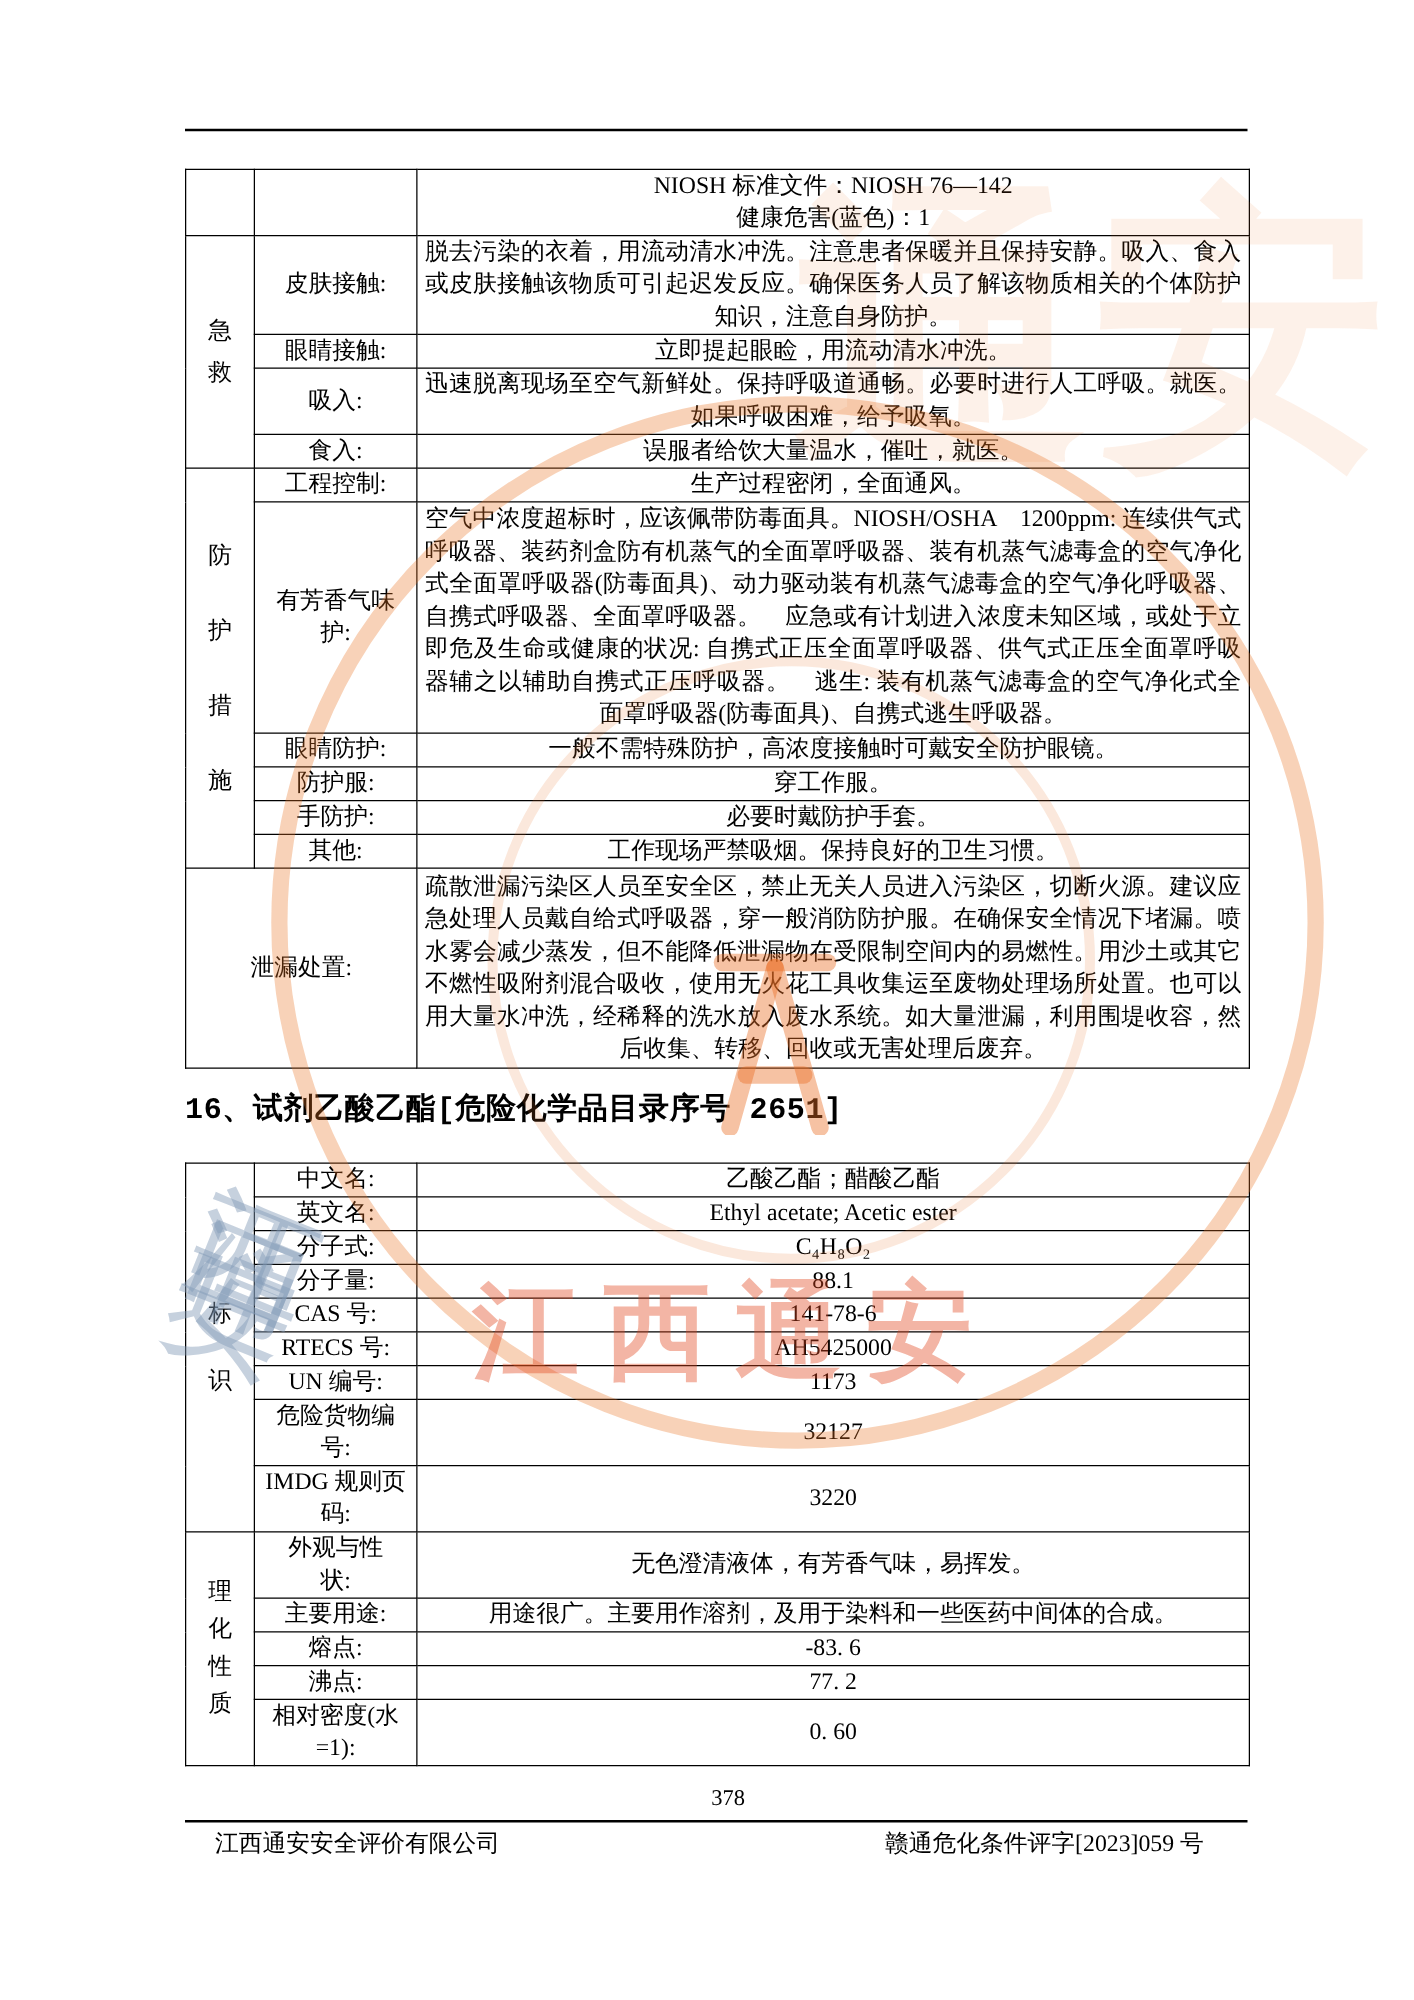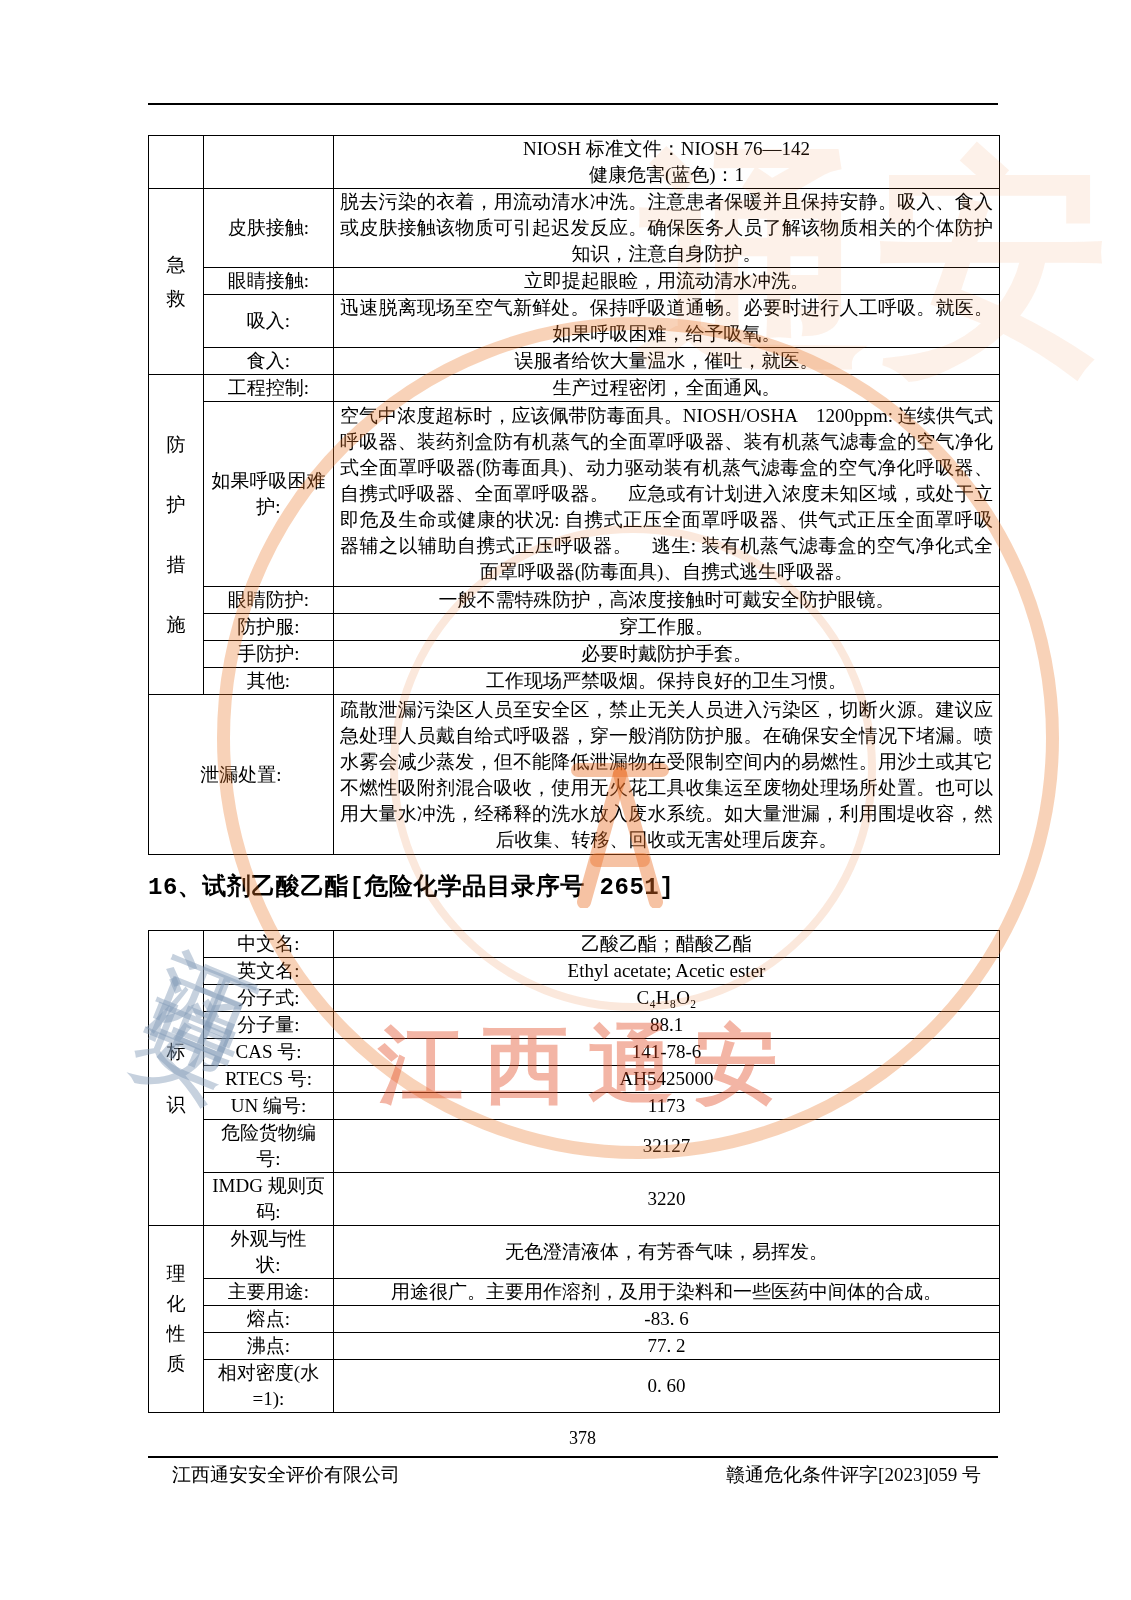--- a/index.html
+++ b/index.html
@@ -23,21 +23,21 @@
   .lh53 { line-height:53px; }
   .lh30 { line-height:30px; }
   tr.rh52 { height:52px; } tr.rh78 { height:78px; } tr.rh25 { height:25px; } tr.rh24 { height:24px; }
   tr.rh185 { height:185px; } tr.rh160 { height:160px; } tr.rh26 { height:26px; }
 
   .section-title { position:absolute; top:870px; left:148px; font-family:Liberation Mono, monospace; font-weight:bold; font-size:24px; letter-spacing:0.5px; }
 
   .page-number { position:absolute; top:1428px; left:0; width:100%; text-align:center; font-size:18px;margin-left:17px; }
   .footer-rule { position:absolute; top:1456px; left:148px; width:850px; height:0; border-top:2px solid #000; }
   .footer-left { position:absolute; top:1462px; left:172px; font-size:19px; }
-  .footer-right { position:absolute; top:1462px; right:150px; font-size:19px; }
+  .footer-right { position:absolute; top:1462px; right:168px; font-size:19px; }
 
   .wm { position:absolute; pointer-events:none; user-select:none; z-index:9; }
   .stamp-outer { left:217px; top:317px; width:816px; height:816px; border:13px solid rgba(233,115,35,0.32); border-radius:50%; }
   .stamp-inner { left:390px; top:525px; width:470px; height:470px; border:8px solid rgba(233,115,35,0.16); border-radius:50%; }
   .stamp-logo { left:570px; top:760px; width:100px; height:148px; }
   .wm-orange-text { left:378px; top:1008px; font-size:85px; font-weight:bold; letter-spacing:20px; color:rgba(224,70,30,0.40); white-space:nowrap; }
   .wm-diag-text { left:173px; top:885px; font-size:100px; letter-spacing:14px; color:rgba(128,152,182,0.45); writing-mode:vertical-rl; text-orientation:upright; transform:rotate(22deg); transform-origin:center center; }
   .wm-faint-text { left:635px; top:110px; font-size:235px; font-weight:bold; color:rgba(235,120,40,0.10); letter-spacing:5px; white-space:nowrap; }
 </style>
 </head>
@@ -82,21 +82,21 @@
         <td class="val">误服者给饮大量温水，催吐，就医。</td>
       </tr>
       <tr class="rh25">
         <td class="cat" rowspan="6">
           <div class="vtext lh60">防护措施</div>
         </td>
         <td class="lbl">工程控制:</td>
         <td class="val">生产过程密闭，全面通风。</td>
       </tr>
       <tr class="rh185">
-        <td class="lbl">如果呼吸困难
+        <td class="lbl">有芳香气味
 护:</td>
         <td class="val">空气中浓度超标时，应该佩带防毒面具。NIOSH/OSHA　1200ppm: 连续供气式呼吸器、装药剂盒防有机蒸气的全面罩呼吸器、装有机蒸气滤毒盒的空气净化式全面罩呼吸器(防毒面具)、动力驱动装有机蒸气滤毒盒的空气净化呼吸器、自携式呼吸器、全面罩呼吸器。　应急或有计划进入浓度未知区域，或处于立即危及生命或健康的状况: 自携式正压全面罩呼吸器、供气式正压全面罩呼吸器辅之以辅助自携式正压呼吸器。　逃生: 装有机蒸气滤毒盒的空气净化式全面罩呼吸器(防毒面具)、自携式逃生呼吸器。</td>
       </tr>
       <tr class="rh25">
         <td class="lbl">眼睛防护:</td>
         <td class="val">一般不需特殊防护，高浓度接触时可戴安全防护眼镜。</td>
       </tr>
       <tr class="rh25">
         <td class="lbl">防护服:</td>
         <td class="val">穿工作服。</td>

